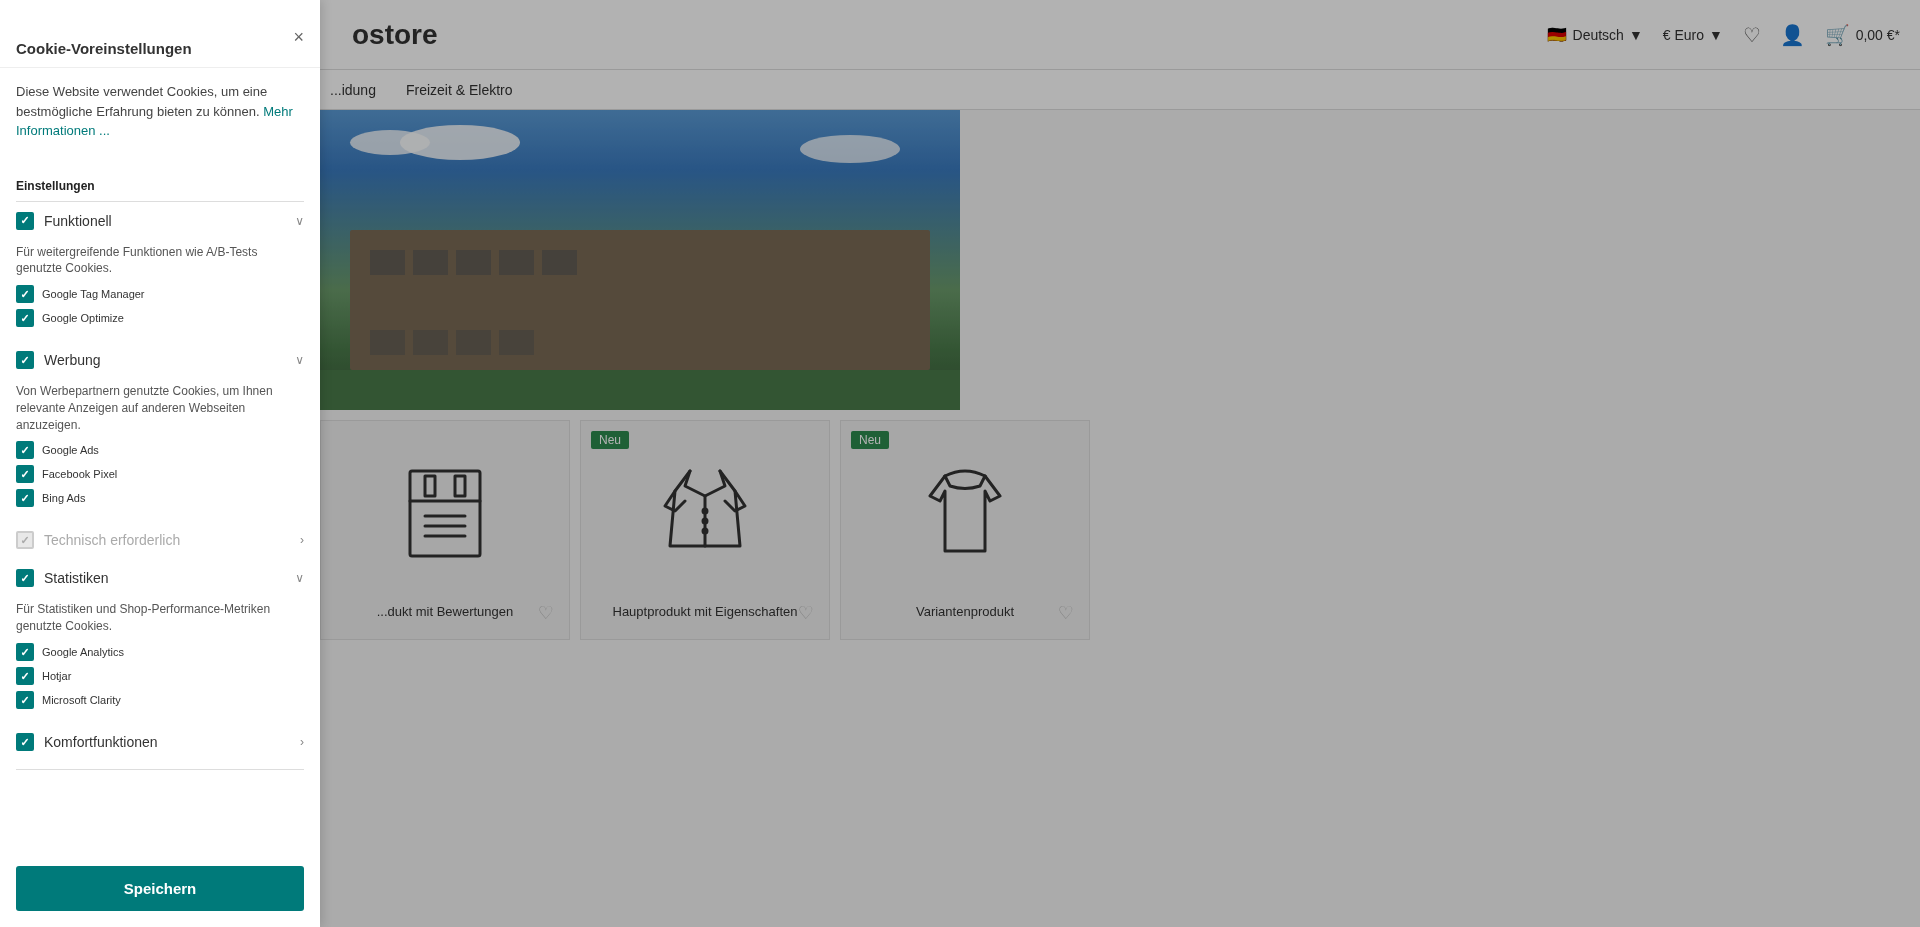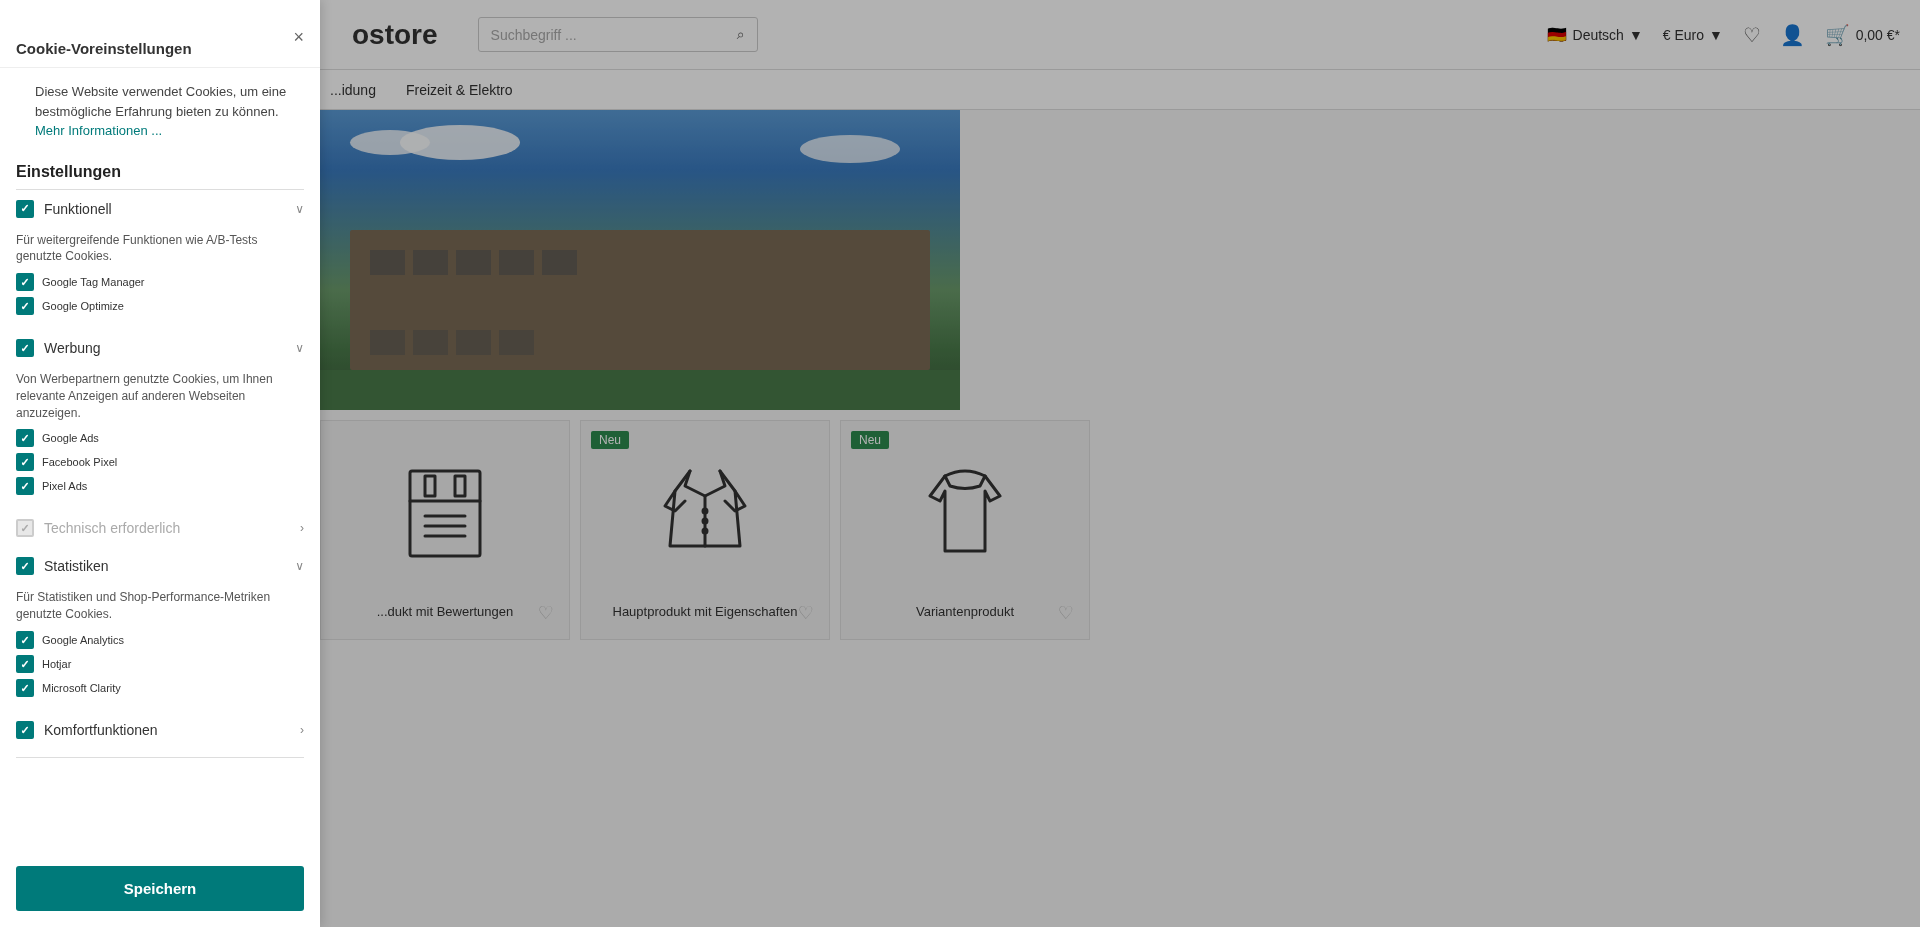--- a/index.html
+++ b/index.html
@@ -161,32 +161,32 @@
       background: none;
       border: none;
       line-height: 1;
     }
 
     .cookie-intro {
       padding: 14px 16px;
       font-size: 13px;
       color: #444;
       line-height: 1.5;
-      margin-left: 19px;
     }
     .cookie-link {
       color: #007a7a;
       text-decoration: none;
     }
 
     .settings-label {
       padding: 8px 16px 8px;
-      font-size: 16px;
+      font-size: 12px;
       font-weight: bold;
       color: #222;
+      margin-top: 16px;
     }
     .divider {
       height: 1px;
       background: #ddd;
       margin: 0 16px;
     }
 
     
     .cat-row {
       display: flex;
@@ -290,24 +290,20 @@
       height: 110px;
     }
   </style>
 </head>
 <body>
 
 <div class="store-bg"></div>
 
 <div class="store-header">
   <div class="store-logo">ostore</div>
-  <div class="store-search">
-    <span style="color:#aaa;font-size:14px;">Suchbegriff ...</span>
-    <span style="color:#666;">⌕</span>
-  </div>
   <div class="store-header-right">
     <div class="lang-selector">
       <span class="flag">🇩🇪</span>
       <span>Deutsch</span>
       <span>▼</span>
     </div>
     <div class="lang-selector">
       <span>€ Euro</span>
       <span>▼</span>
     </div>
@@ -454,21 +450,21 @@
     <div class="sub-item">
       <div class="cb"></div>
       <span class="sub-item-label">Google Ads</span>
     </div>
     <div class="sub-item">
       <div class="cb"></div>
       <span class="sub-item-label">Facebook Pixel</span>
     </div>
     <div class="sub-item">
       <div class="cb"></div>
-      <span class="sub-item-label">Pixel Ads</span>
+      <span class="sub-item-label">Bing Ads</span>
     </div>
   </div>
 
   <div class="cat-row">
     <div class="cat-left">
       <div class="cb disabled"></div>
       <span class="cat-label disabled">Technisch erforderlich</span>
     </div>
     <span class="chevron">›</span>
   </div>

